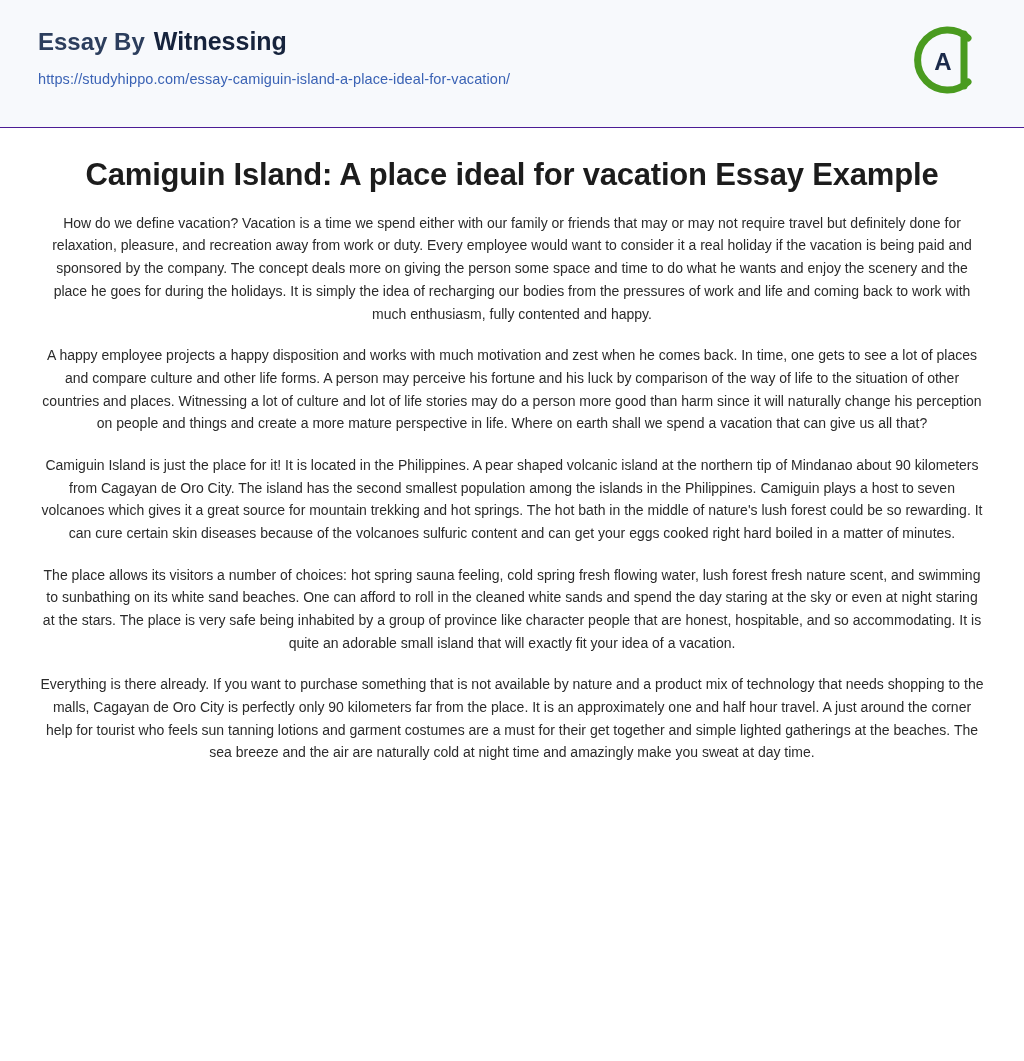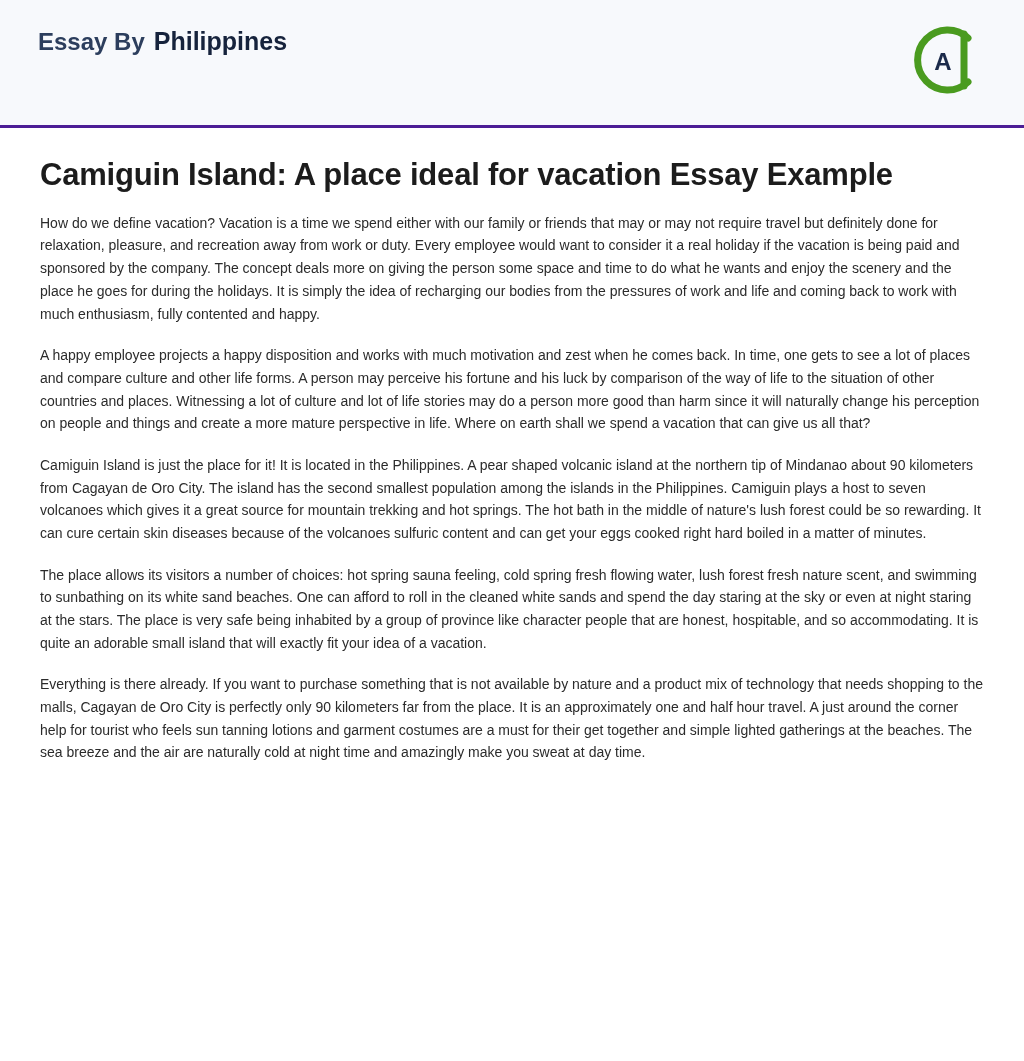--- a/index.html
+++ b/index.html
@@ -13,21 +13,21 @@
   .page {
     width: 1024px;
     min-height: 1061px;
     background: #ffffff;
     position: relative;
     overflow: hidden;
   }
   
   .header {
     background: #f7f9fc;
-    border-bottom: 3px solid #4c1d95;
+    border-bottom: 1px solid #4c1d95;
     padding: 26px 38px 22px 38px;
     position: relative;
     height: 128px;
   }
   .brand-line {
     display: flex;
     align-items: baseline;
     gap: 9px;
     font-size: 25px;
     line-height: 1.2;
@@ -54,20 +54,21 @@
   .logo {
     position: absolute;
     right: 40px;
     top: 22px;
     width: 76px;
     height: 76px;
   }
   
   .article {
     padding: 28px 40px 20px 40px;
+    text-align: center;
   }
   .title {
     font-size: 31px;
     line-height: 1.22;
     font-weight: 700;
     color: #1c1c1c;
     margin: 0 0 18px 0;
     letter-spacing: -0.2px;
   }
   .para {
@@ -79,22 +80,23 @@
   .para:last-child { margin-bottom: 0; }
 </style>
 </head>
 <body>
 
 <div class="page">
 
   <div class="header">
     <div class="brand-line">
       <span class="brand-prefix">Essay By</span>
-      <span class="brand-name">Philippines</span>
+      <span class="brand-name">Witnessing</span>
     </div>
+    <a class="brand-url" href="#">https://studyhippo.com/essay-camiguin-island-a-place-ideal-for-vacation/</a>
 
     <span class="logo">
       <svg width="76" height="76" viewBox="0 0 76 76" xmlns="http://www.w3.org/2000/svg">
         <path d="M60 16 A30 30 0 1 0 60 60" fill="none" stroke="#4a9b1f" stroke-width="7" stroke-linecap="round"></path>
         <path d="M56 12 L56 64" fill="none" stroke="#4a9b1f" stroke-width="7" stroke-linecap="round"></path>
         <text x="35" y="48" font-family="&quot;Liberation Sans&quot;, sans-serif" font-size="24" font-weight="700" fill="#1b2a4a" text-anchor="middle">A</text>
       </svg>
     </span>
   </div>
 

